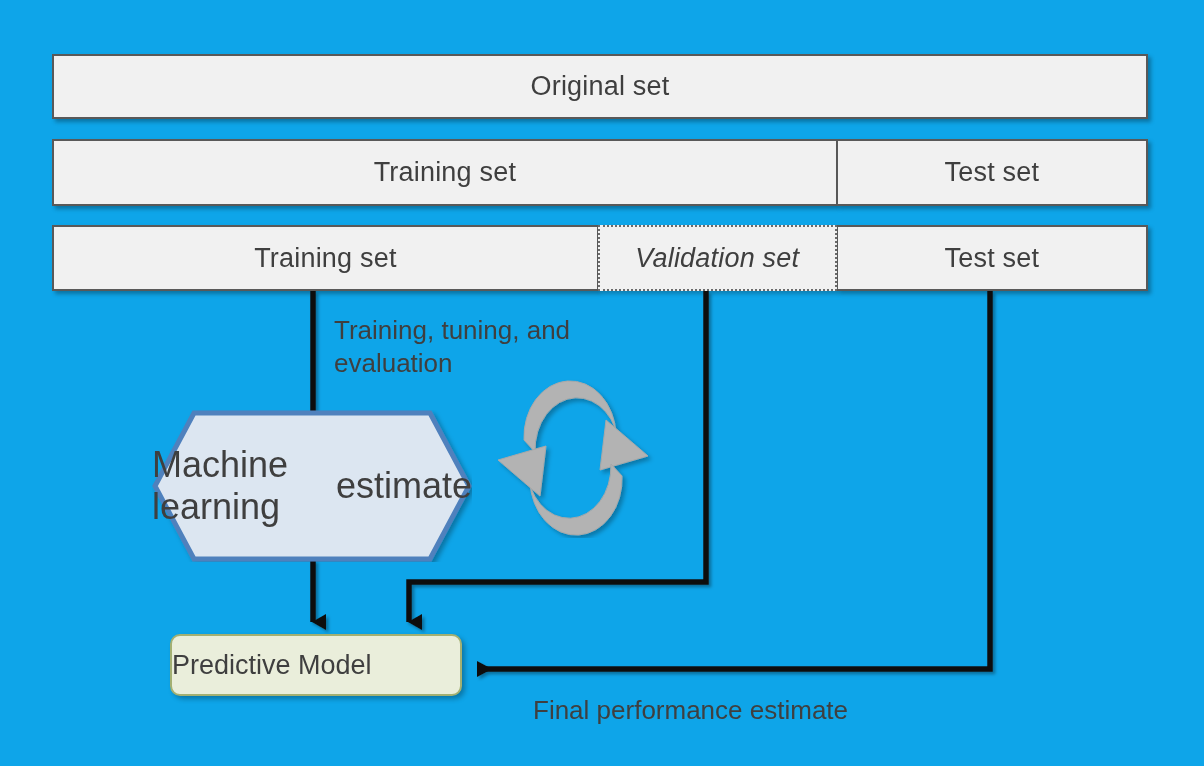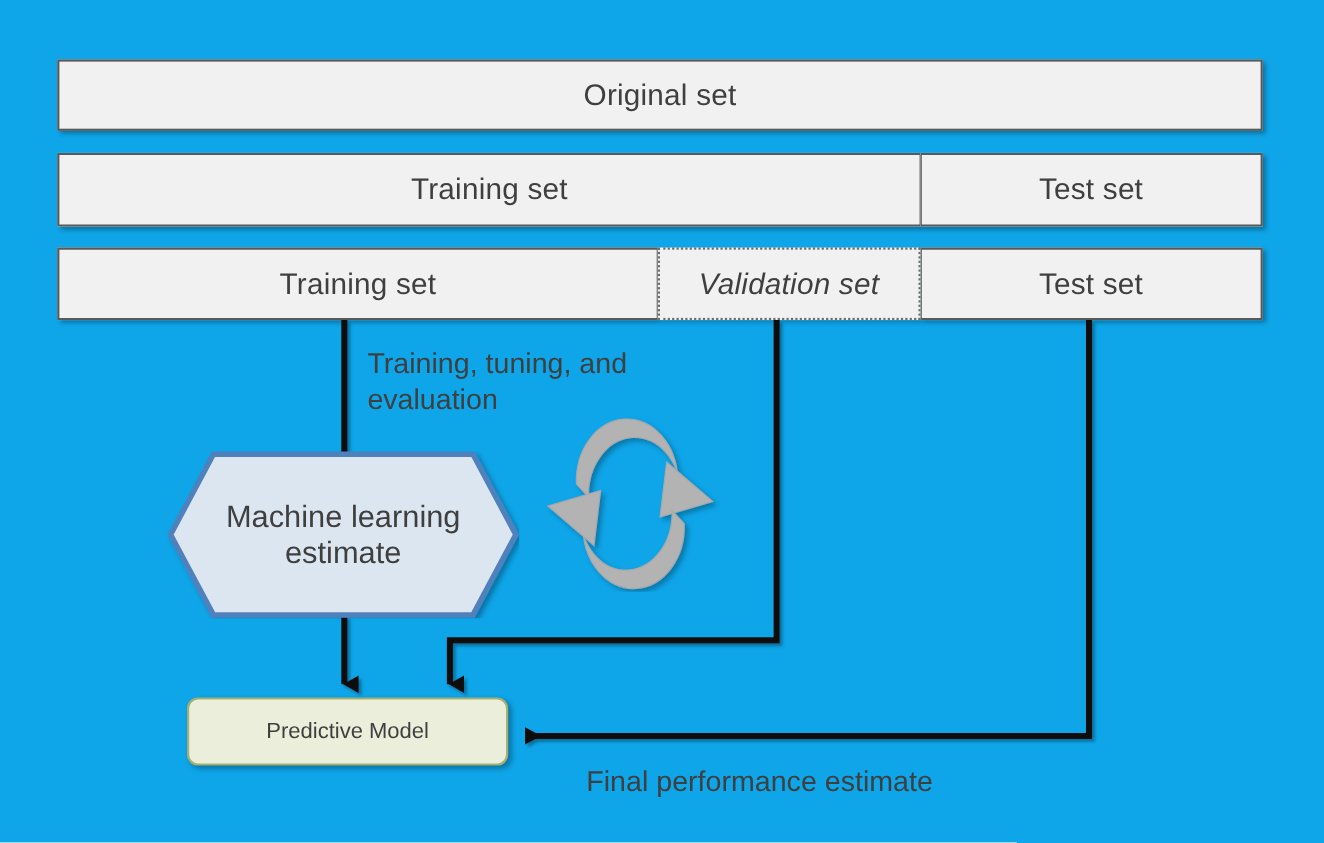--- a/index.html
+++ b/index.html
@@ -55,46 +55,46 @@
     position: absolute;
     left: 152px;
     top: 410px;
     width: 320px;
     height: 152px;
   }
   #hexagon .hex-label {
     position: absolute;
     left: 0; top: 0; right: 0; bottom: 0;
     display: flex;
-    flex-direction: column;
+    flex-direction: row;
     align-items: center;
     justify-content: center;
     color: #3f3f3f;
-    font-size: 28px;
+    font-size: 36px;
     line-height: 1.18;
     pointer-events: none;
   }
 
   
   #predictive-model {
     position: absolute;
     left: 170px;
     top: 634px;
     width: 292px;
     height: 62px;
     background: #eaeedb;
     border: 2px solid #a3b072;
     border-radius: 10px;
     box-shadow: 3px 3px 5px rgba(0,0,0,0.28);
     display: flex;
     align-items: center;
-    justify-content: center;
+    justify-content: flex-start;
     box-sizing: border-box;
     color: #3f3f3f;
-    font-size: 20px;
+    font-size: 27px;
   }
 
   
   .free-text {
     position: absolute;
     color: #3f3f3f;
     font-size: 26px;
     line-height: 1.28;
     white-space: pre-line;
   }

